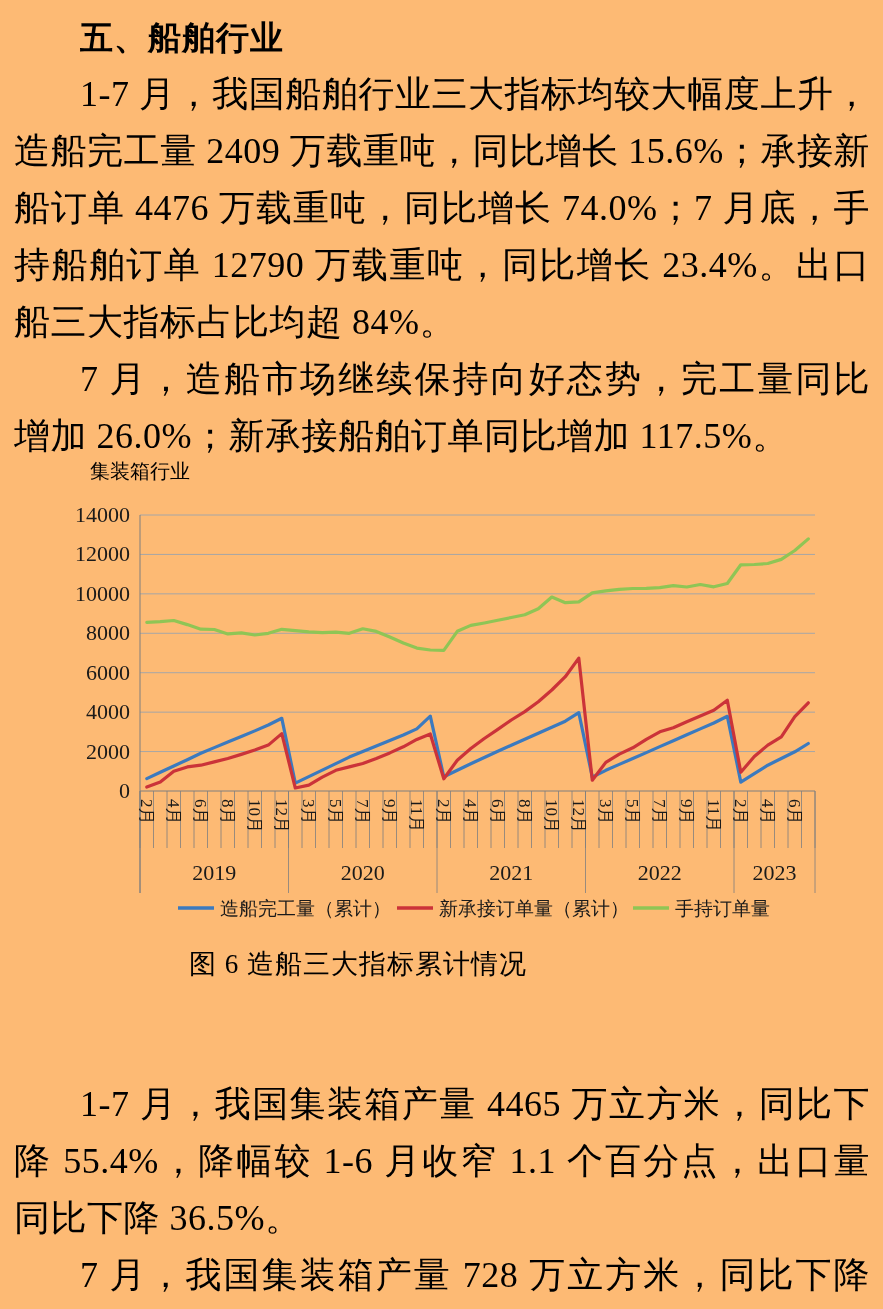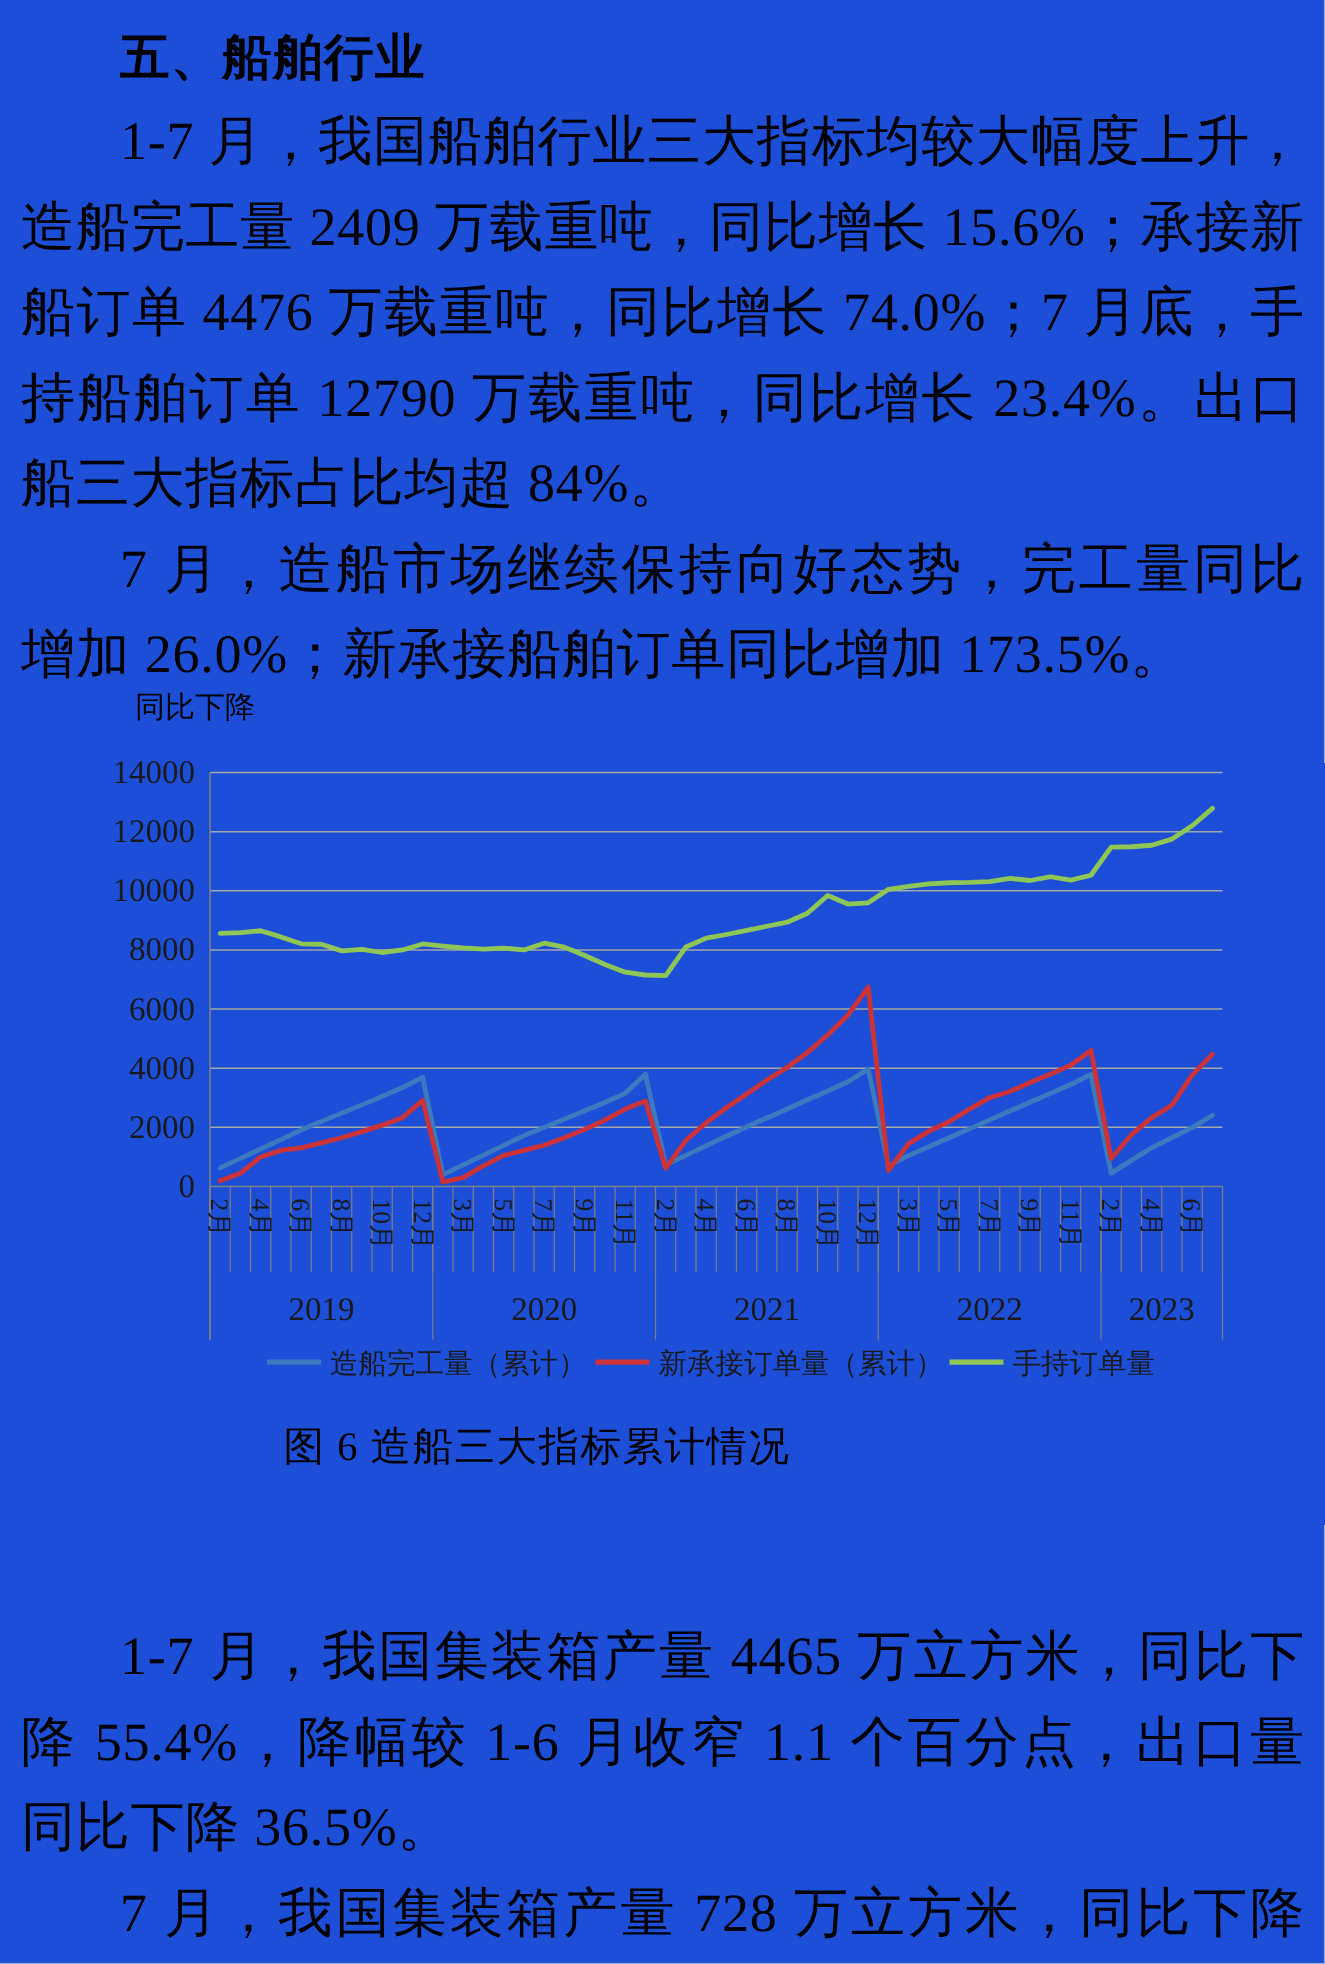--- a/index.html
+++ b/index.html
@@ -1,16 +1,16 @@
 <!DOCTYPE html>
 <html><head>
 <meta charset="utf-8">
 <style>
   html,body{margin:0;padding:0;background:#fff;}
-  .page{position:relative;width:883px;height:1309px;background:#1d4ed8;color:#000;
+  .page{position:relative;width:883px;height:1309px;background:#fdba74;color:#000;
         font-family:"Liberation Serif","DejaVu Serif",serif;overflow:hidden;}
   .sec-heading{position:absolute;left:80px;margin:0;
         font-family:"Liberation Sans","DejaVu Sans",sans-serif;
         font-size:33px;font-weight:bold;letter-spacing:1px;white-space:nowrap;}
   .flow{position:absolute;left:14px;width:856px;font-size:36px;line-height:57px;
         text-align:justify;text-justify:inter-character;letter-spacing:0.5px;}
   .flow p{margin:0;text-indent:66px;}
   .chart{position:absolute;left:60px;top:452px;width:820px;height:490px;}
   .unit-label{position:absolute;left:30px;top:6px;font-size:20px;}
   .chart svg{position:absolute;left:0;top:0;}
@@ -24,25 +24,25 @@
 </style>
 </head>
 <body>
 
 <div class="page">
 
   <h2 class="sec-heading" style="top:16px;">五、船舶行业</h2>
 
   <div class="flow" style="top:66px;">
     <p>1-7 月，我国船舶行业三大指标均较大幅度上升，造船完工量 2409 万载重吨，同比增长 15.6%；承接新船订单 4476 万载重吨，同比增长 74.0%；7 月底，手持船舶订单 12790 万载重吨，同比增长 23.4%。出口船三大指标占比均超 84%。</p>
-    <p>7 月，造船市场继续保持向好态势，完工量同比增加 26.0%；新承接船舶订单同比增加 173.5%。</p>
+    <p>7 月，造船市场继续保持向好态势，完工量同比增加 26.0%；新承接船舶订单同比增加 117.5%。</p>
   </div>
 
   <div class="chart">
-    <div class="unit-label">同比下降</div>
+    <div class="unit-label">集装箱行业</div>
     <svg id="chart-svg" width="820" height="490" viewBox="0 0 820 490">
         <line x1="80" y1="339" x2="755" y2="339" stroke="#7f7f7f" stroke-width="1"></line>
         <text x="70" y="346" text-anchor="end" class="ytick">0</text>
         <line x1="80" y1="299.57142857142856" x2="755" y2="299.57142857142856" stroke="#a6a6a6" stroke-width="1"></line>
         <text x="70" y="306.57142857142856" text-anchor="end" class="ytick">2000</text>
         <line x1="80" y1="260.14285714285717" x2="755" y2="260.14285714285717" stroke="#a6a6a6" stroke-width="1"></line>
         <text x="70" y="267.14285714285717" text-anchor="end" class="ytick">4000</text>
         <line x1="80" y1="220.71428571428572" x2="755" y2="220.71428571428572" stroke="#a6a6a6" stroke-width="1"></line>
         <text x="70" y="227.71428571428572" text-anchor="end" class="ytick">6000</text>
         <line x1="80" y1="181.2857142857143" x2="755" y2="181.2857142857143" stroke="#a6a6a6" stroke-width="1"></line>

